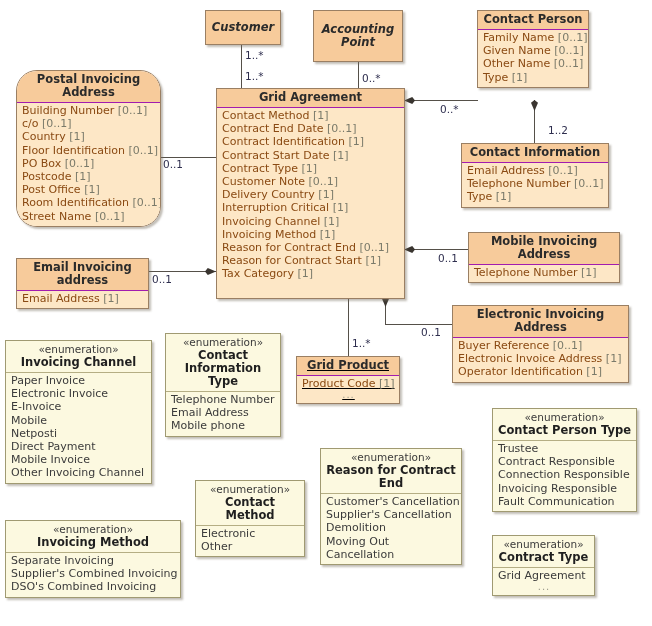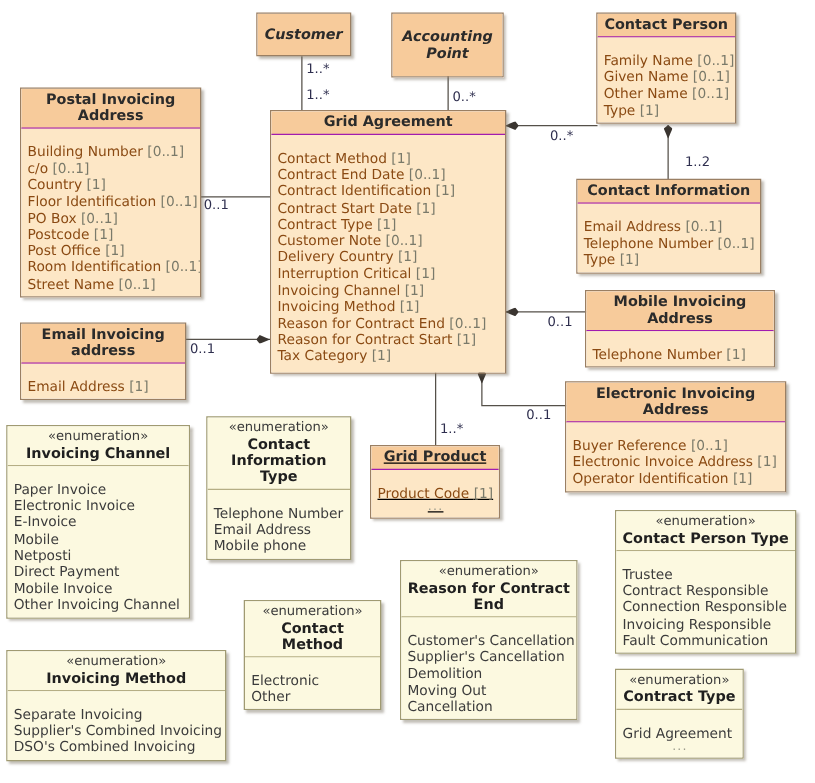--- a/index.html
+++ b/index.html
@@ -29,21 +29,21 @@
     box-sizing: border-box;
     text-align: center;
     font-weight: bold;
     color: #2b2b2b;
     padding: 2px 4px 3px 4px;
     line-height: 13px;
     font-size: 11.5px;
   }
   .uml .body {
     box-sizing: border-box;
-    padding: 12px 4px 3px 5px;
+    padding: 1px 4px 3px 5px;
     line-height: 13.2px;
     font-size: 11px;
   }
   .uml .body .attr {
     white-space: nowrap;
     color: #8a4a13;
   }
   .uml .body .attr .mult {
     color: #7a7a6a;
   }
@@ -164,21 +164,21 @@
 
   <div class="uml cls" style="left:461px; top:143px; width:148px;">
     <div class="hdr">Contact Information</div>
     <div class="body">
         <div class="attr"><span>Email Address </span><span class="mult">[0..1]</span></div>
         <div class="attr"><span>Telephone Number </span><span class="mult">[0..1]</span></div>
         <div class="attr"><span>Type </span><span class="mult">[1]</span></div>
       </div>
   </div>
 
-  <div class="uml cls" style="left:16px; top:70px; width:145px;">
+  <div class="uml cls" style="left:16px; top:70px; width:145px;border-radius:21px;">
     <div class="hdr">Postal Invoicing Address</div>
     <div class="body">
         <div class="attr"><span>Building Number </span><span class="mult">[0..1]</span></div>
         <div class="attr"><span>c/o </span><span class="mult">[0..1]</span></div>
         <div class="attr"><span>Country </span><span class="mult">[1]</span></div>
         <div class="attr"><span>Floor Identification </span><span class="mult">[0..1]</span></div>
         <div class="attr"><span>PO Box </span><span class="mult">[0..1]</span></div>
         <div class="attr"><span>Postcode </span><span class="mult">[1]</span></div>
         <div class="attr"><span>Post Office </span><span class="mult">[1]</span></div>
         <div class="attr"><span>Room Identification </span><span class="mult">[0..1]</span></div>

